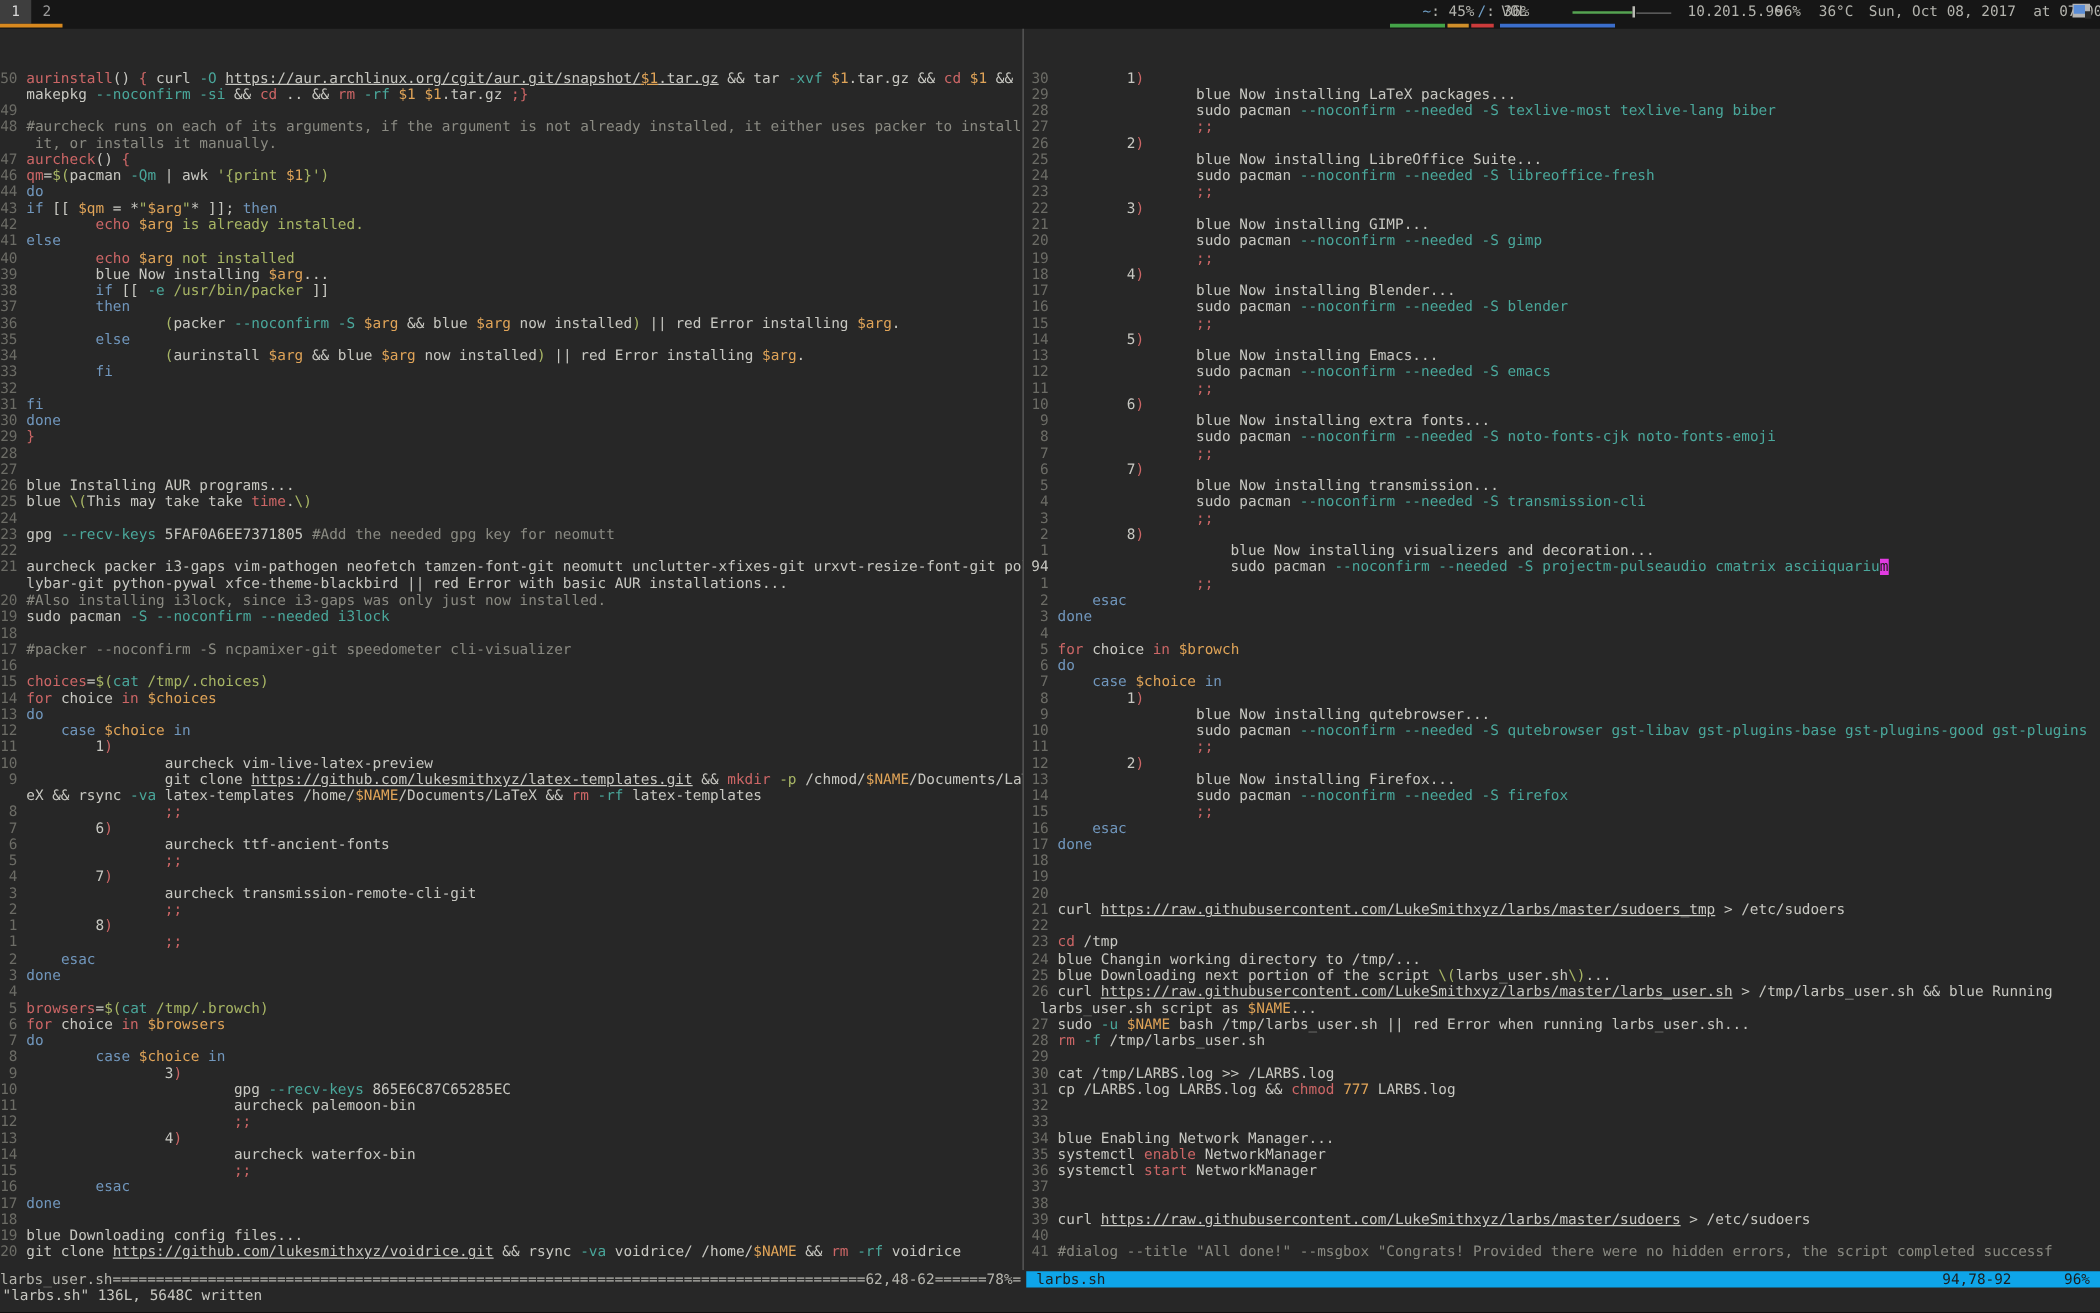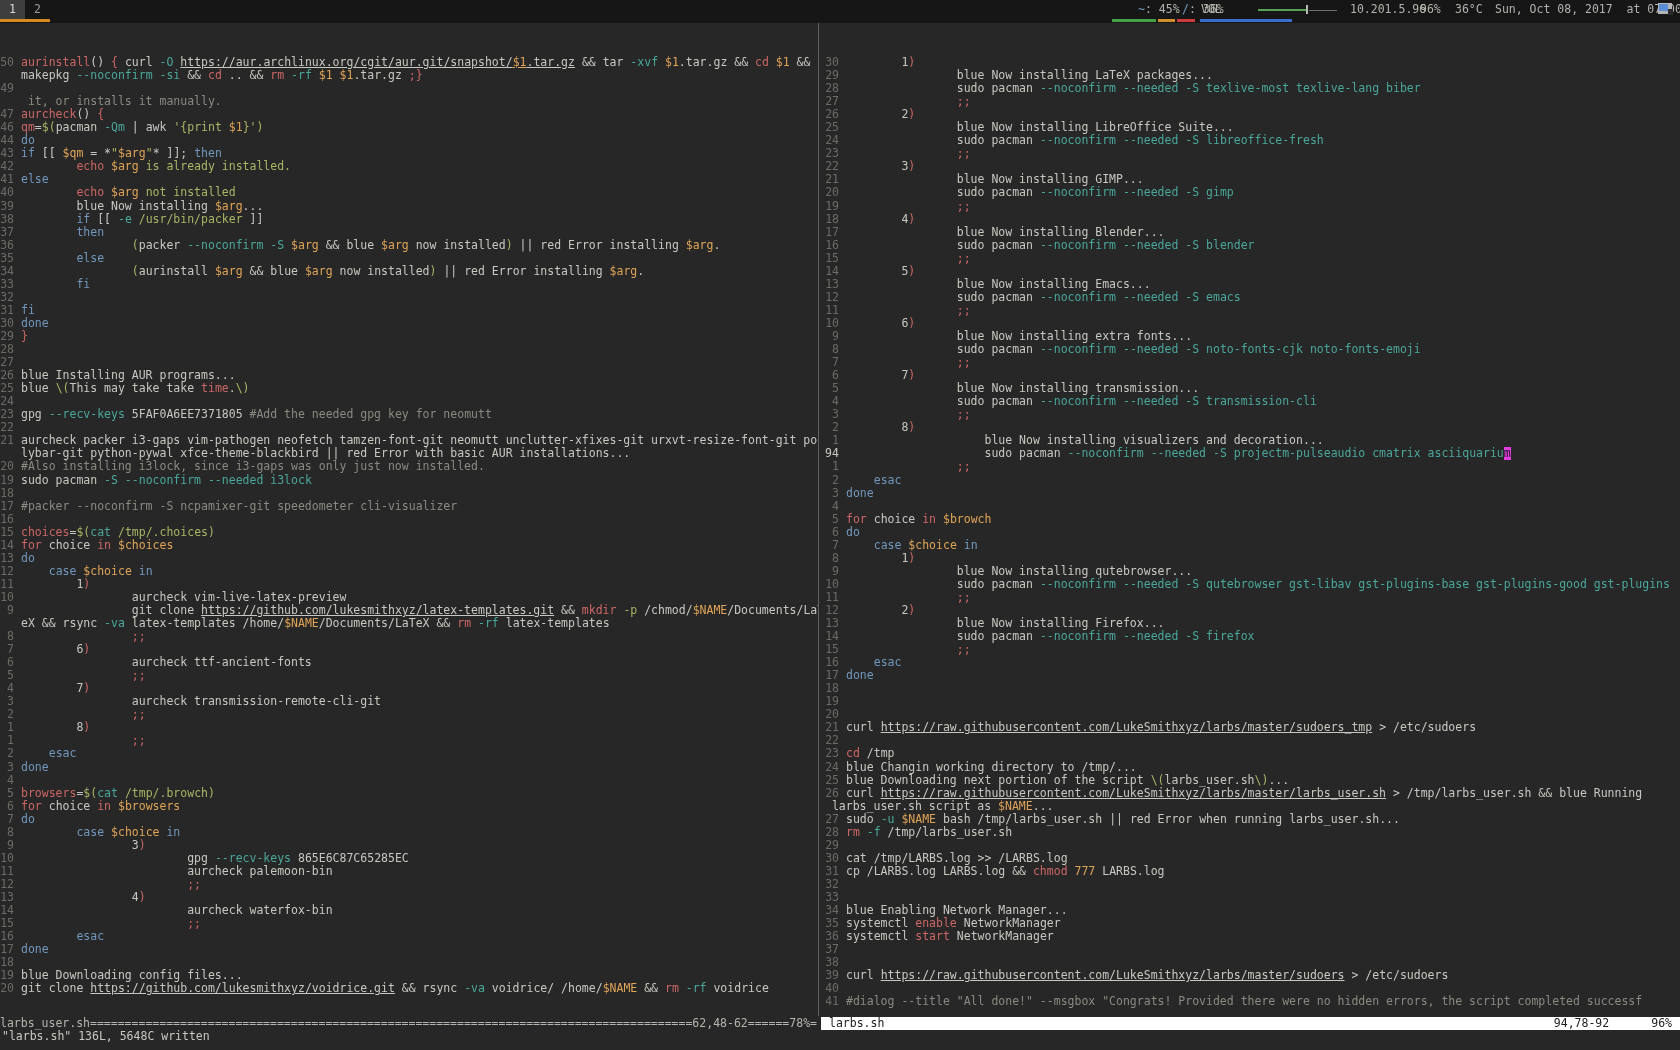--- a/index.html
+++ b/index.html
@@ -32,21 +32,21 @@
   .pane-right .row.wrap{padding-left:4px;}
   .code{white-space:pre;}
   .f{color:#c8c8c2}.r{color:#cc6666}.b{color:#7197bd}.t{color:#4aa79b}
   .g{color:#a8b665}.y{color:#e0a458}.c{color:#8a8a82}
   .u{color:#c8c8c2;text-decoration:underline}
   .uy{color:#e0a458;text-decoration:underline}
   .cur{background:#e23be2;color:#1a1a1a}
   
   .statusline{position:absolute;left:0;top:1017px;width:1680px;height:13.06px;display:flex;}
   .stl-left{width:821px;color:#b5b5ae;white-space:pre;overflow:hidden;}
-  .stl-right{flex:1;background:#ffffff;color:#1d1d1d;display:flex;align-items:center;padding:0 8px;white-space:pre;justify-content:flex-end;}
+  .stl-right{flex:1;background:#0ea5e9;color:#1d1d1d;display:flex;align-items:center;padding:0 8px;white-space:pre;justify-content:flex-end;}
   .stl-right .file{margin-right:auto;}
   .stl-right .ruler{margin-right:42px;}
   .cmdline{position:absolute;left:2px;top:1030px;white-space:pre;color:#c8c8c2;}
 </style>
 </head>
 <body>
 
 <div class="screen">
 
   <div class="topbar">
@@ -74,20 +74,21 @@
     <div class="bar-underline" style="left:1112px;width:44px;background:#44a348"></div>
     <div class="bar-underline" style="left:1158px;width:17px;background:#d08f2a"></div>
     <div class="bar-underline" style="left:1177px;width:18px;background:#cc3b3b"></div>
     <div class="bar-underline" style="left:1200px;width:92px;background:#3b6ecc"></div>
   </div>
 
   <div class="pane pane-left" id="left-pane">
       <div class="row"><span class="num">50</span><span class="code"><span class="r">aurinstall</span><span class="f">() </span><span class="r">{ </span><span class="f">curl </span><span class="t">-O </span><span class="u">https://aur.archlinux.org/cgit/aur.git/snapshot/</span><span class="uy">$1</span><span class="u">.tar.gz</span><span class="f"> &amp;&amp; tar </span><span class="t">-xvf </span><span class="y">$1</span><span class="f">.tar.gz &amp;&amp; </span><span class="r">cd </span><span class="y">$1</span><span class="f"> &amp;&amp; </span></span></div>
       <div class="row"><span class="num"></span><span class="code"><span class="f">makepkg </span><span class="t">--noconfirm -si</span><span class="f"> &amp;&amp; </span><span class="r">cd </span><span class="f">.. &amp;&amp; </span><span class="r">rm </span><span class="t">-rf </span><span class="y">$1 $1</span><span class="f">.tar.gz </span><span class="r">;}</span></span></div>
       <div class="row"><span class="num">49</span><span class="code"></span></div>
+      <div class="row"><span class="num">48</span><span class="code"><span class="c">#aurcheck runs on each of its arguments, if the argument is not already installed, it either uses packer to install</span></span></div>
       <div class="row"><span class="num"></span><span class="code"><span class="c"> it, or installs it manually.</span></span></div>
       <div class="row"><span class="num">47</span><span class="code"><span class="r">aurcheck</span><span class="f">() </span><span class="r">{</span></span></div>
       <div class="row"><span class="num">46</span><span class="code"><span class="r">qm</span><span class="f">=</span><span class="g">$(</span><span class="f">pacman </span><span class="t">-Qm</span><span class="f"> | awk </span><span class="g">'{print </span><span class="y">$1</span><span class="g">}')</span></span></div>
       <div class="row"><span class="num">44</span><span class="code"><span class="b">do</span></span></div>
       <div class="row"><span class="num">43</span><span class="code"><span class="b">if</span><span class="f"> [[ </span><span class="y">$qm</span><span class="f"> = *</span><span class="g">"</span><span class="y">$arg</span><span class="g">"</span><span class="f">* ]]; </span><span class="b">then</span></span></div>
       <div class="row"><span class="num">42</span><span class="code"><span class="f">        </span><span class="r">echo </span><span class="y">$arg</span><span class="g"> is already installed.</span></span></div>
       <div class="row"><span class="num">41</span><span class="code"><span class="b">else</span></span></div>
       <div class="row"><span class="num">40</span><span class="code"><span class="f">        </span><span class="r">echo </span><span class="y">$arg</span><span class="g"> not installed</span></span></div>
       <div class="row"><span class="num">39</span><span class="code"><span class="f">        blue Now installing </span><span class="y">$arg</span><span class="f">...</span></span></div>
       <div class="row"><span class="num">38</span><span class="code"><span class="f">        </span><span class="b">if</span><span class="f"> [[ </span><span class="t">-e</span><span class="g"> /usr/bin/packer</span><span class="f"> ]]</span></span></div>

